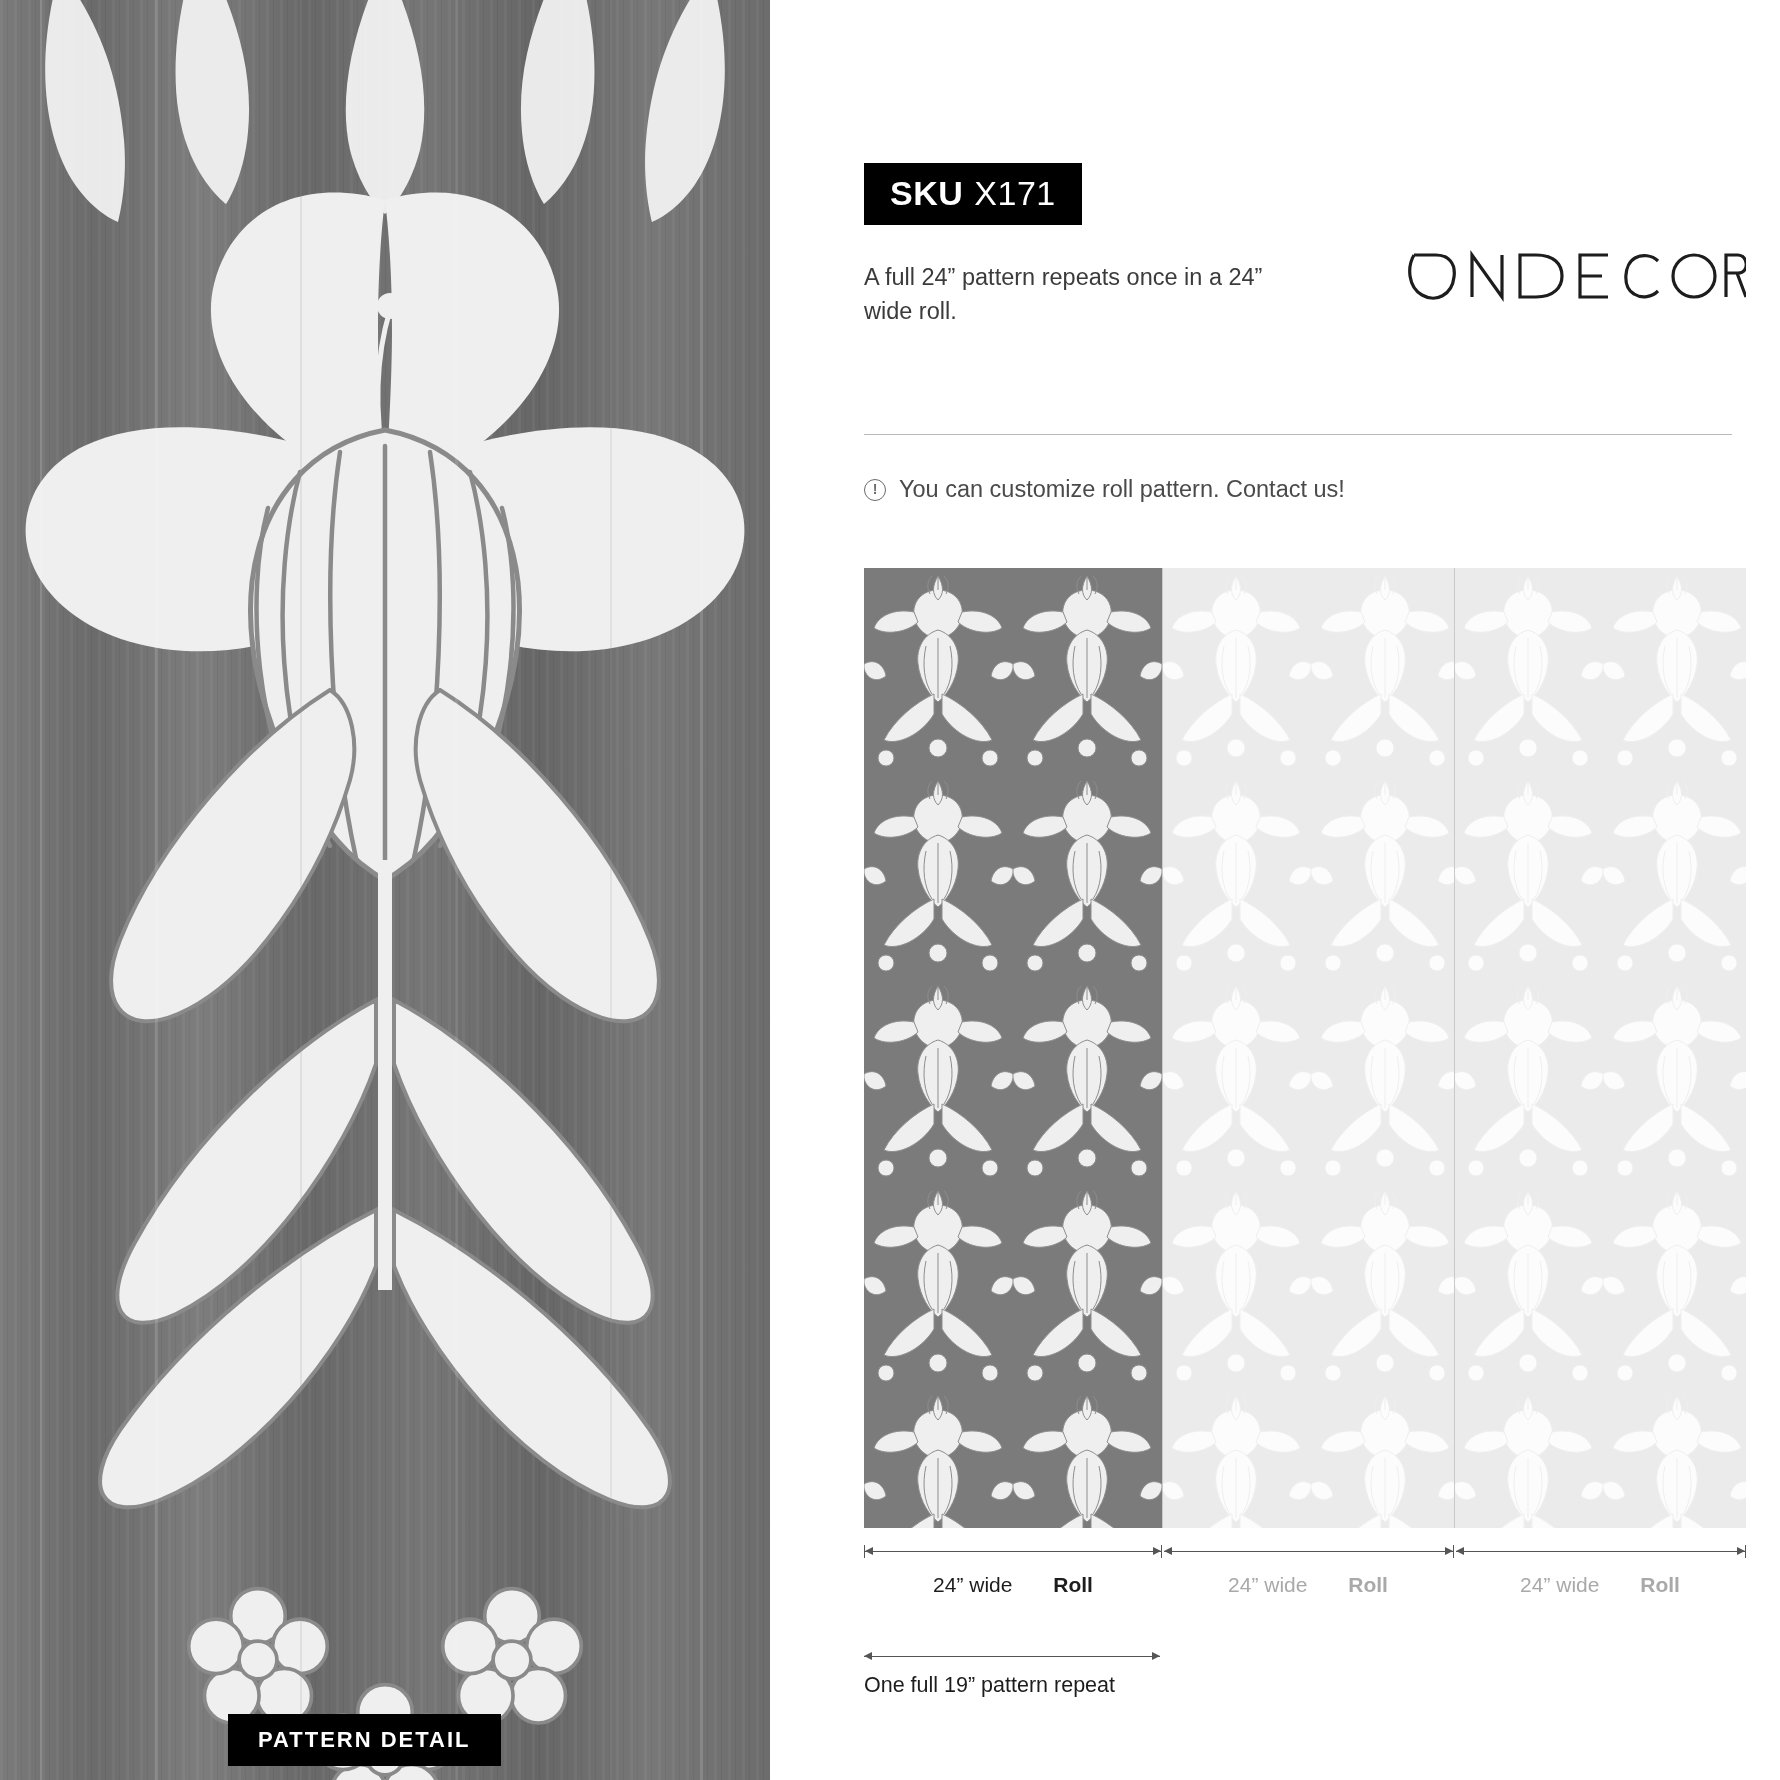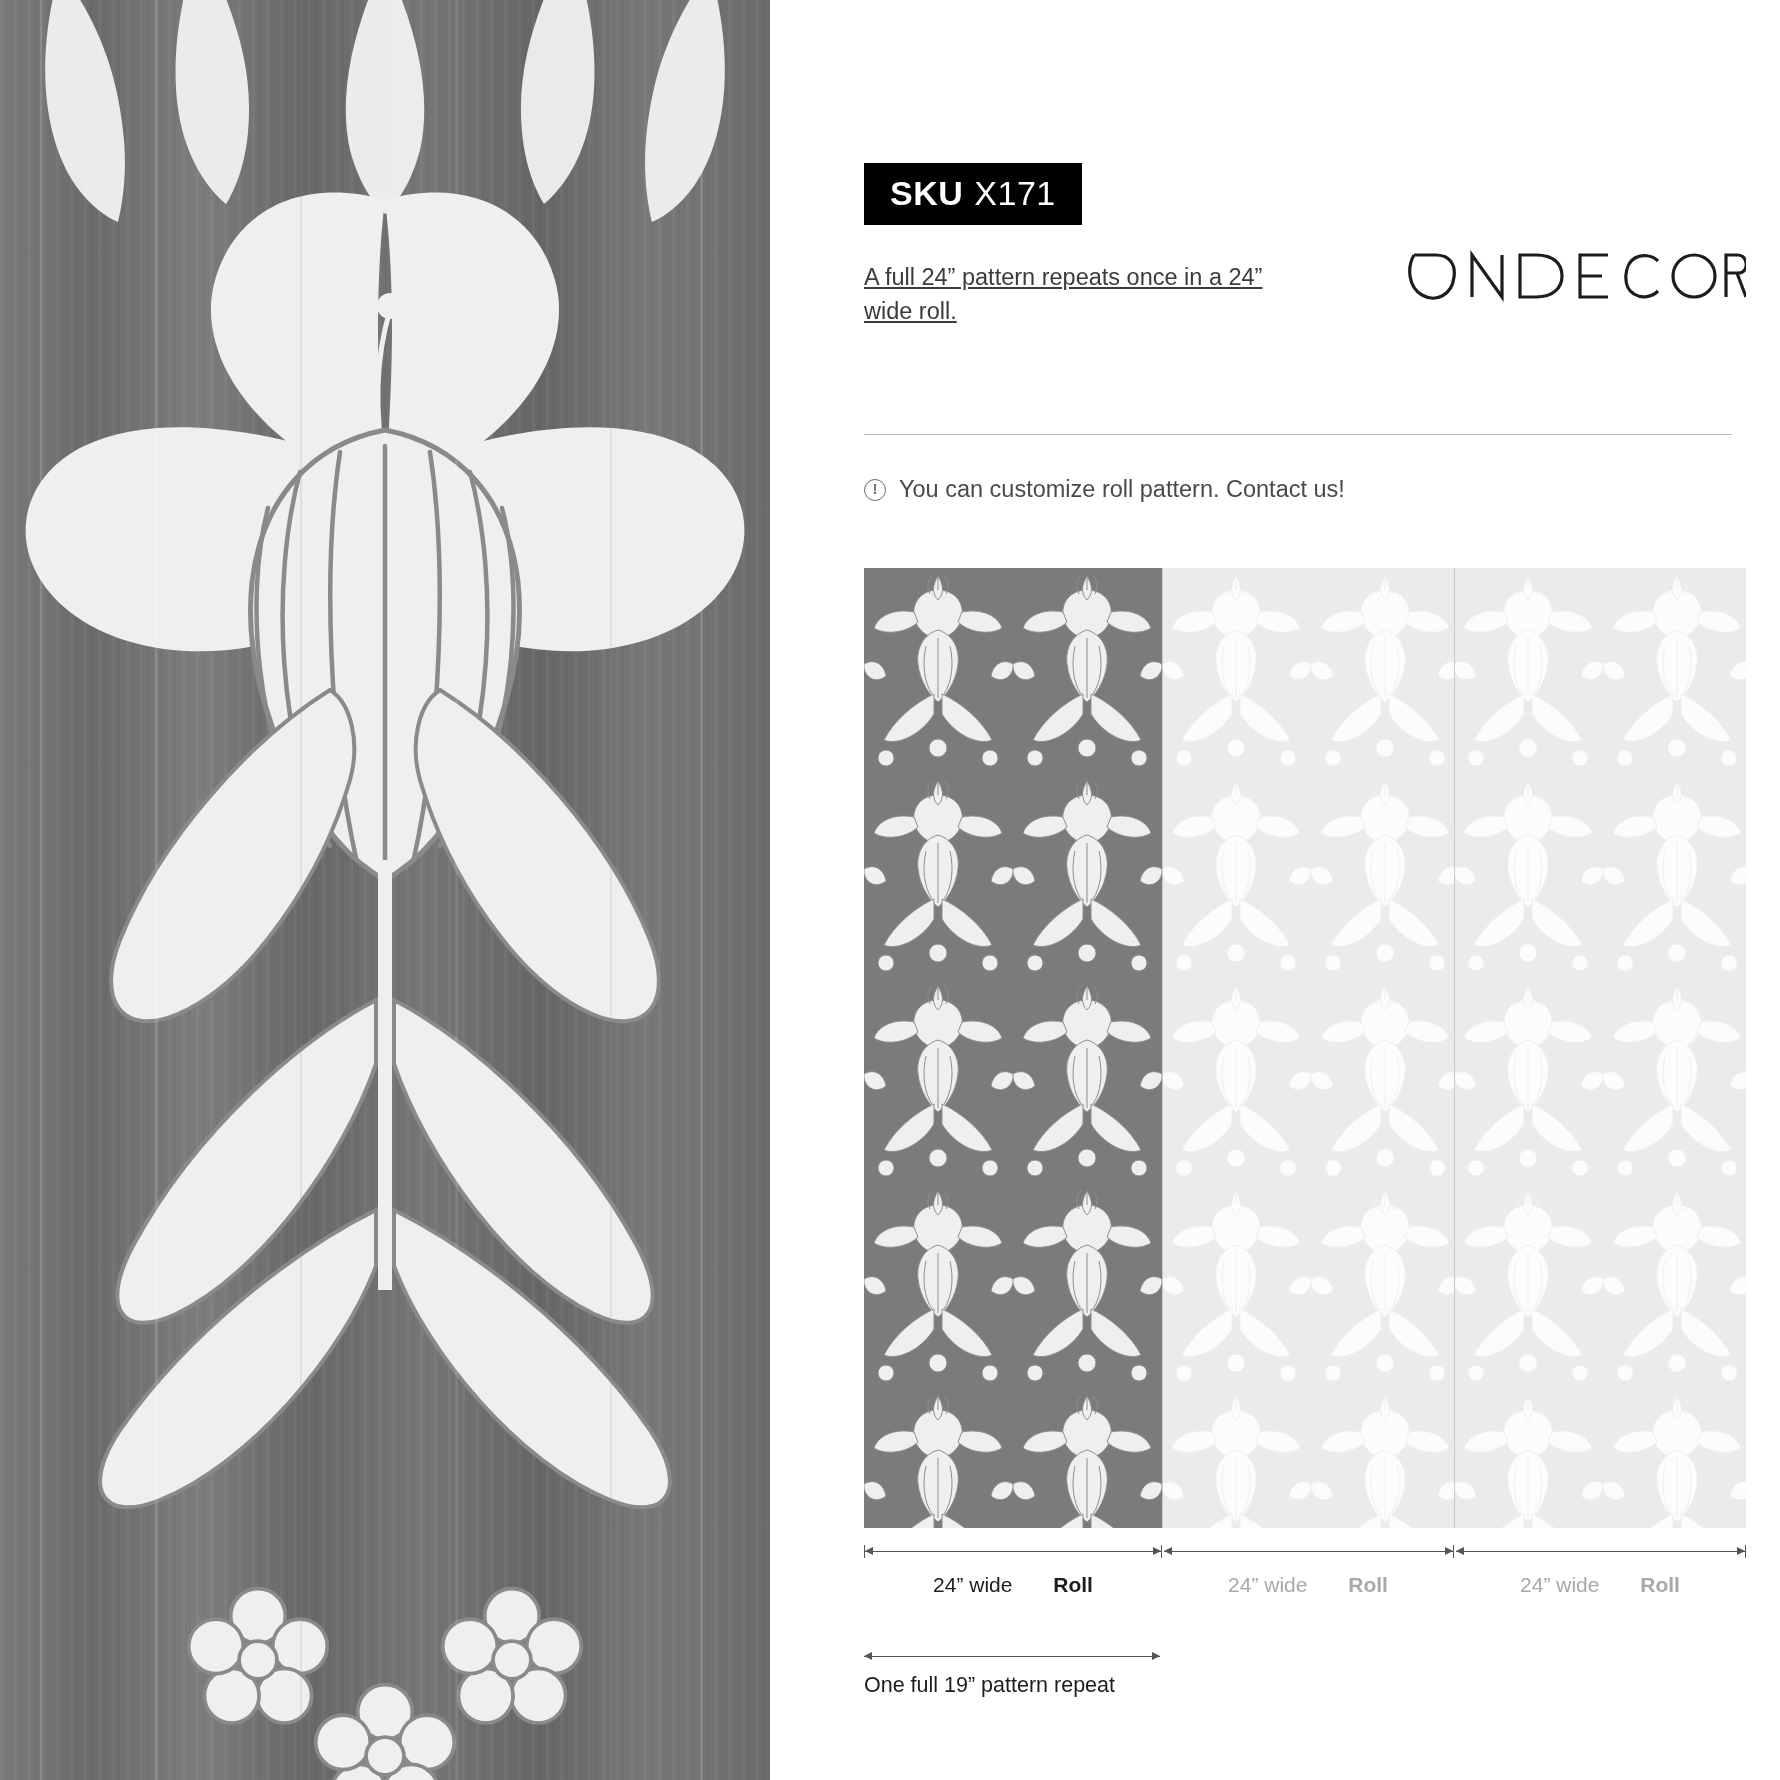--- a/index.html
+++ b/index.html
@@ -71,21 +71,20 @@
   .sku-tag .sku-val  { font-weight: 400; }
 
   .desc {
     position: absolute;
     left: 70px;
     top: 260px;
     width: 420px;
     font-size: 23.5px;
     line-height: 1.45;
     color: #3b3b3b;
-    text-decoration: underline;
   }
   .repeats {
     position: absolute;
     left: 70px;
     top: 338px;
     font-size: 23.5px;
     line-height: 1.48;
     color: #3b3b3b;
   }
 
@@ -345,20 +344,21 @@
     <g opacity="0.35">
       <rect x="40" y="0" width="2" height="1780" fill="#ffffff" opacity="0.5"></rect>
       <rect x="155" y="0" width="3" height="1780" fill="#ffffff" opacity="0.35"></rect>
       <rect x="300" y="0" width="2" height="1780" fill="#9a9a9a" opacity="0.5"></rect>
       <rect x="455" y="0" width="3" height="1780" fill="#ffffff" opacity="0.3"></rect>
       <rect x="610" y="0" width="2" height="1780" fill="#9a9a9a" opacity="0.45"></rect>
       <rect x="700" y="0" width="3" height="1780" fill="#ffffff" opacity="0.3"></rect>
     </g>
   </svg>
 
+  <div class="detail-badge">PATTERN DETAIL</div>
 </div>
 
 <div id="info-panel">
 
   <div class="sku-tag">
     <span class="sku-word">SKU</span>
     <span class="sku-val">X171</span>
   </div>
 
   <div class="desc">A full 24” pattern repeats once in a 24” wide roll.</div>

